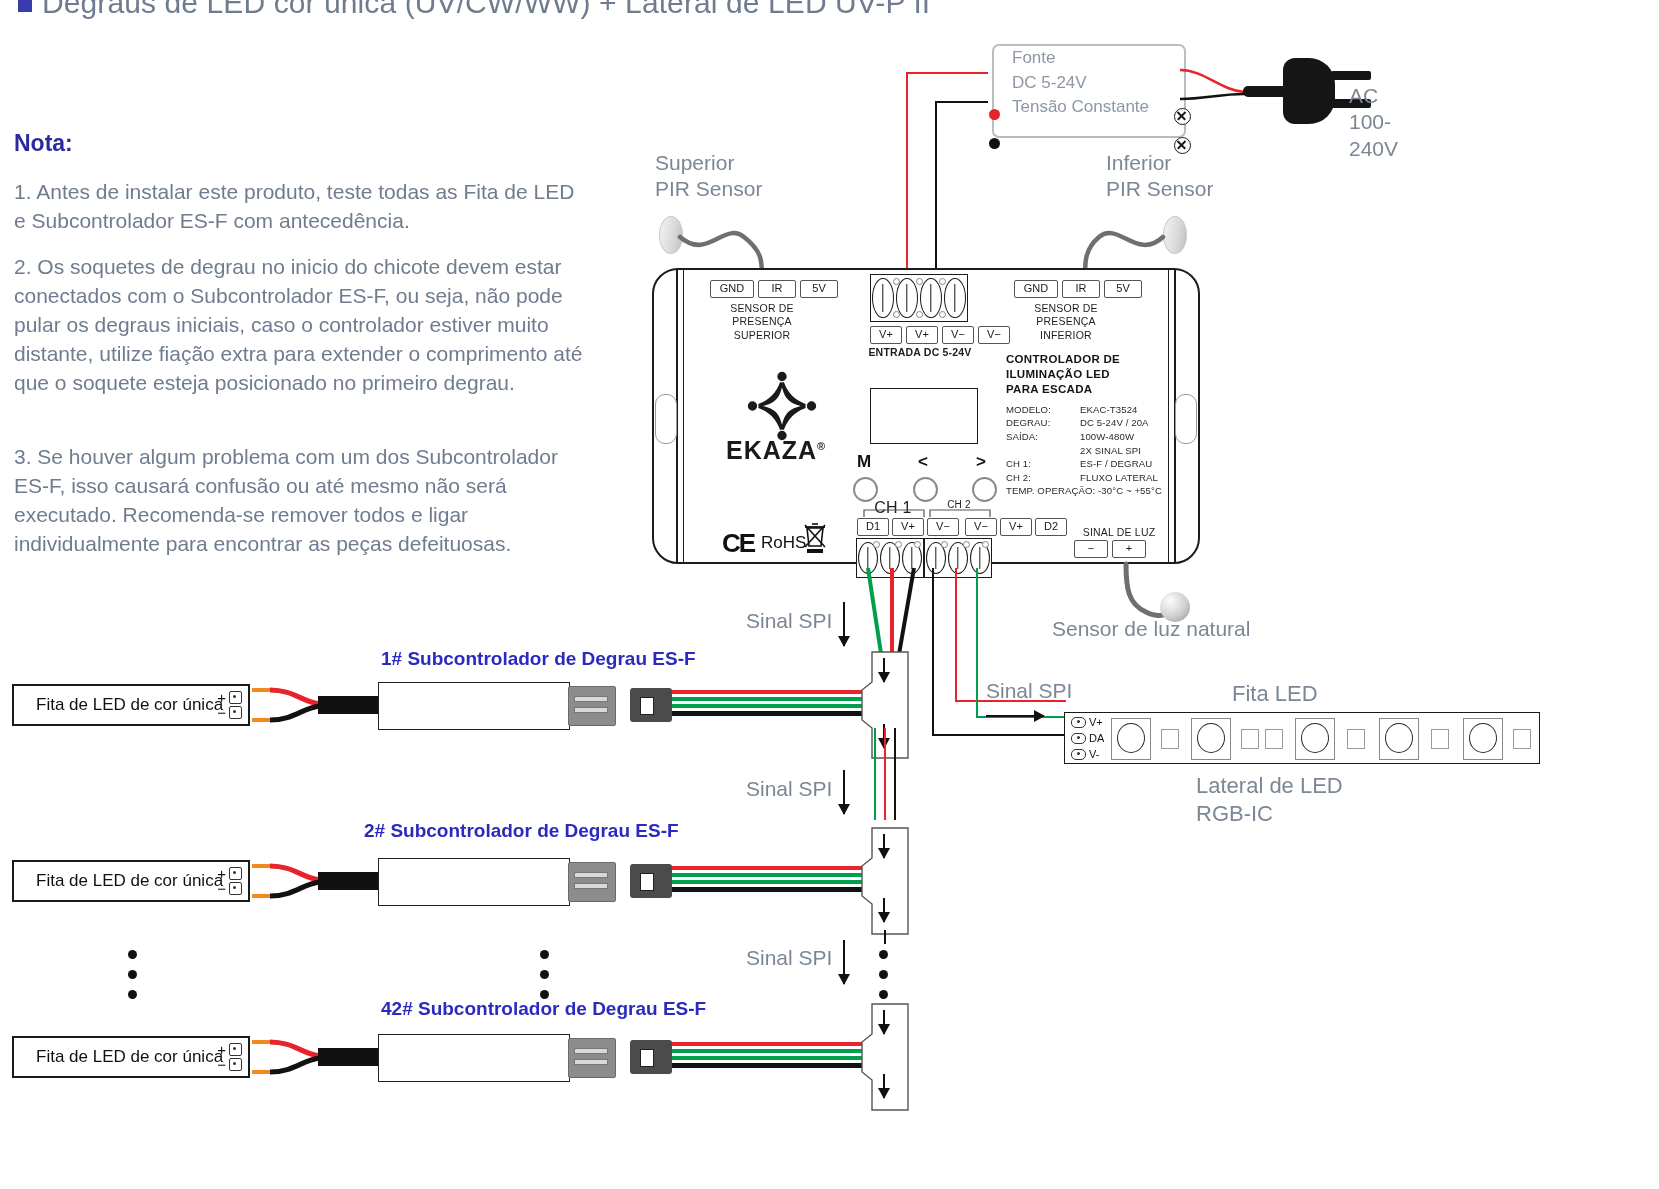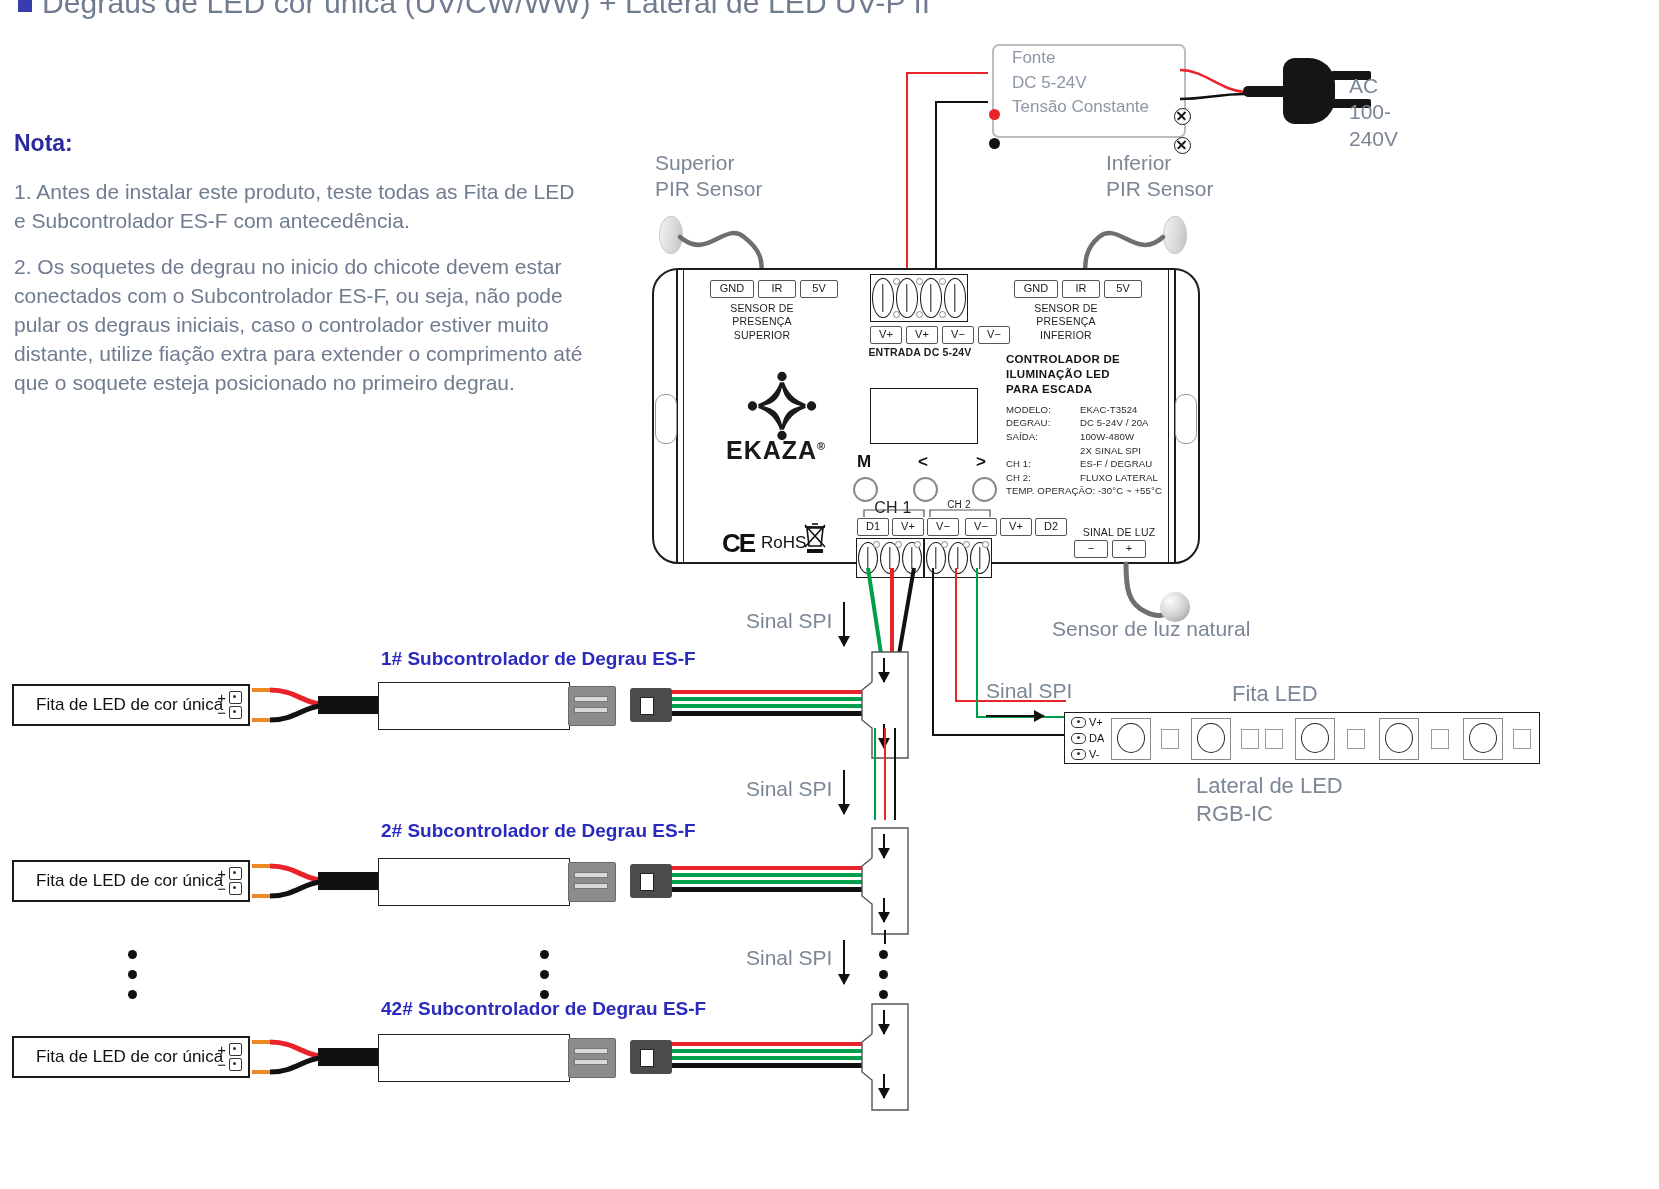--- a/index.html
+++ b/index.html
@@ -136,40 +136,41 @@
 
 <div class="stage">
 
   <div class="hdr-clip">
     <span class="bullet"></span><span>Degraus de LED cor única (UV/CW/WW) + Lateral de LED UV-P II</span>
   </div>
 
   <div class="abs note-title">Nota:</div>
   <div class="abs note-p" style="top:162px;">1. Antes de instalar este produto, teste todas as Fita de LED e Subcontrolador ES-F com antecedência.</div>
   <div class="abs note-p" style="top:237px;">2. Os soquetes de degrau no inicio do chicote devem estar conectados com o Subcontrolador ES-F, ou seja, não pode pular os degraus iniciais, caso o controlador estiver muito distante, utilize fiação extra para extender o comprimento até que o soquete esteja posicionado no primeiro degrau.</div>
+  <div class="abs note-p" style="top:427px;">3. Se houver algum problema com um dos Subcontrolador ES-F, isso causará confusão ou até mesmo não será executado. Recomenda-se remover todos e ligar individualmente para encontrar as peças defeituosas.</div>
 
   <div class="abs psu">
     <div class="ln" style="padding-top:0;">Fonte</div>
     <div class="ln">DC 5-24V</div>
     <div class="ln">Tensão Constante</div>
     <span class="node red" style="left:-5px;top:63px;"></span>
     <span class="node blk" style="left:-5px;top:92px;"></span>
     <span class="xterm" style="right:-7px;top:62px;"></span>
     <span class="xterm" style="right:-7px;top:91px;"></span>
   </div>
 
   <svg class="abs" style="left:1178px;top:62px;width:110px;height:60px;overflow:visible">
     <path d="M2,8 C26,8 42,28 66,30" stroke="#e8232a" stroke-width="2.6" fill="none"></path>
     <path d="M2,37 C26,37 42,32 66,32" stroke="#111" stroke-width="2.6" fill="none"></path>
   </svg>
   <div class="plug-cord" style="left:1243px;top:86px;width:48px;"></div>
   <div class="plug-body" style="left:1283px;top:58px;"></div>
   <div class="plug-prong" style="left:1331px;top:71px;"></div>
   <div class="plug-prong" style="left:1331px;top:99px;"></div>
-  <div class="abs lbl" style="left:1349px;top:73px;">AC 100-240V</div>
+  <div class="abs lbl" style="left:1349px;top:83px;">AC 100-240V</div>
 
   <div class="w wv red" style="left:906px;top:72px;height:218px;"></div>
   <div class="w wh red" style="left:906px;top:72px;width:82px;"></div>
   <div class="w wv blk" style="left:935px;top:101px;height:189px;"></div>
   <div class="w wh blk" style="left:935px;top:101px;width:53px;"></div>
 
   <div class="abs lbl" style="left:655px;top:150px;">
     <div>Superior</div>
     <div>PIR Sensor</div>
   </div>
@@ -423,21 +424,21 @@
 
   <svg class="abs" style="left:860px;top:650px;width:52px;height:110px;overflow:visible">
     <path d="M12,2 L48,2 L48,108 L12,108 L12,78 L2,70 L2,40 L12,32 Z" fill="#fff" stroke="#555" stroke-width="1.4"></path>
   </svg>
   <div class="arrow-v" style="left:883px;top:658px;height:24px;"></div>
   <div class="arrow-v" style="left:883px;top:724px;height:24px;"></div>
   <div class="w wv grn" style="left:874px;top:728px;height:92px;"></div>
   <div class="w wv red" style="left:884px;top:728px;height:92px;"></div>
   <div class="w wv blk" style="left:894px;top:728px;height:92px;"></div>
 
-  <div class="abs sub-title" style="left:381px;top:820px;">2# Subcontrolador de Degrau ES-F</div>
+  <div class="abs sub-title" style="left:364px;top:820px;">2# Subcontrolador de Degrau ES-F</div>
   <div class="abs fita-box" style="left:12px;top:860px;width:238px;height:42px;">
     <span class="t">Fita de LED de cor única</span>
     <span class="pm" style="top:3px;">
         <span>+</span>
         <span class="dot"></span>
       </span>
     <span class="pm" style="bottom:3px;">
         <span>−</span>
         <span class="dot"></span>
       </span>

